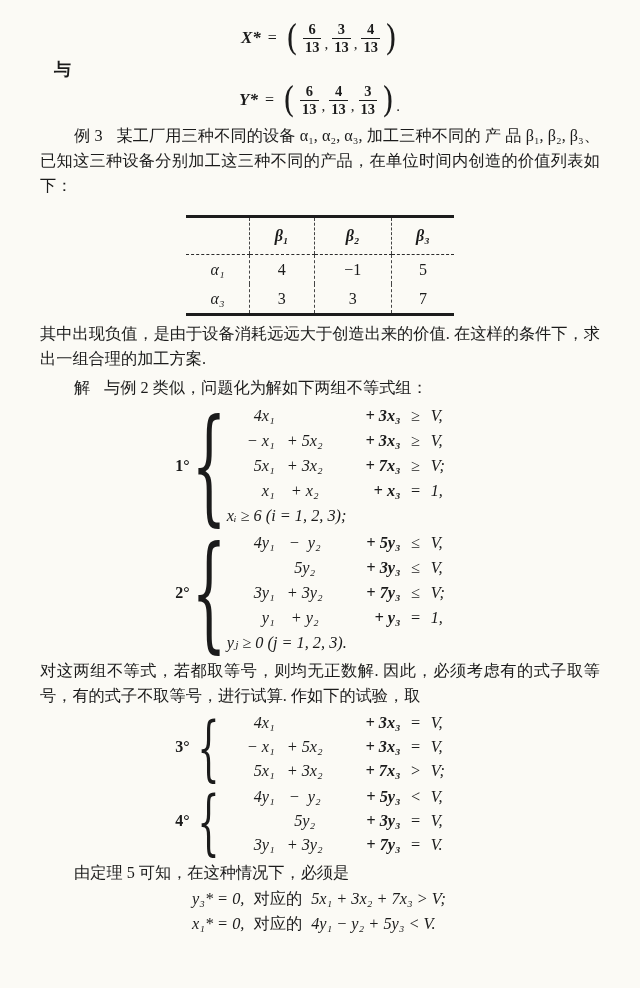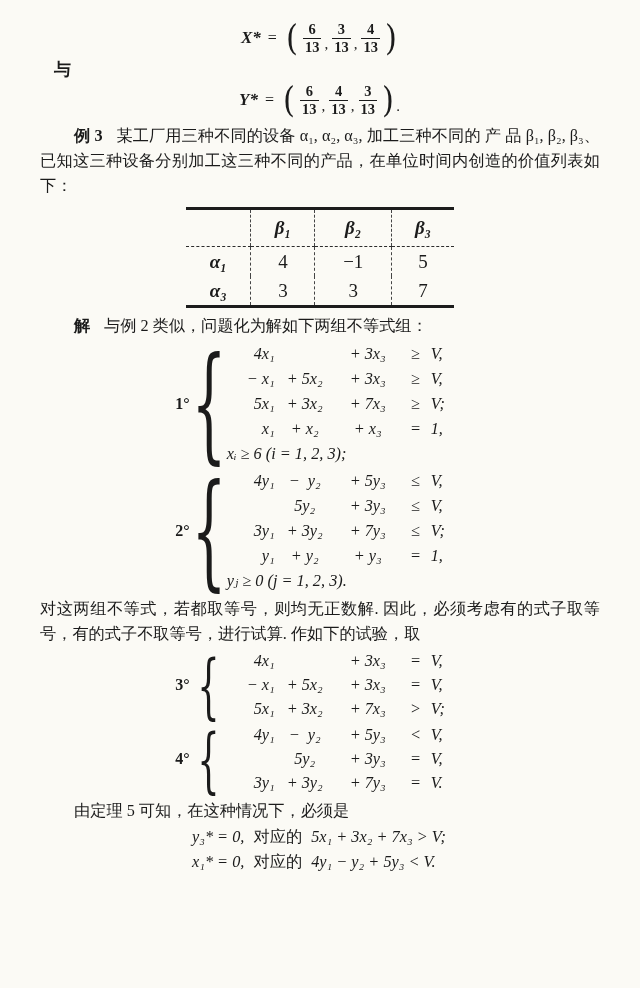--- a/index.html
+++ b/index.html
@@ -19,46 +19,46 @@
   .frac { display:inline-flex; flex-direction:column; align-items:center;
           font-size:14.5px; line-height:1.12; margin:0 3px; font-weight:600; font-style:normal; }
   .frac .den { border-top:1.4px solid #1b1b1b; padding:0 2px; }
   .frac .num { padding:0 2px; }
   .fcomma,.ftail { align-self:flex-end; margin:0 1px 5px 0; font-size:15px; }
 
   .conj { font-weight:bold; font-size:17px; height:22px; margin-left:14px; }
 
   .para { margin:4px 0 0 0; font-size:16.2px; line-height:25px; text-align:justify; }
   .indent { text-indent:2.1em; }
-  .lead { font-weight:bold; margin-right:.85em; }
+  .lead { font-weight:normal; margin-right:.85em; }
   .boldpart { font-weight:normal; }
 
   
-  .vtable { border-collapse:collapse; margin:8px auto 6px auto; width:268px;
-            border-top:3px solid #1c1c1c; border-bottom:3px solid #1c1c1c; font-size:19px; }
+  .vtable { border-collapse:collapse; margin:16px auto 6px auto; width:268px;
+            border-top:3px solid #1c1c1c; border-bottom:3px solid #1c1c1c; font-size:16px; }
   .vtable th { height:34px; border-bottom:1.4px dashed #2c2c2c; font-weight:bold; font-style:italic; }
   .vtable td { height:27px; text-align:center; }
   .vtable th { text-align:center; }
   .vtable th + th, .vtable td + td { border-left:1px dashed #444; }
-  .vtable td.rowhead { font-style:italic; font-weight:bold; }
+  .vtable td.rowhead { font-style:italic; font-weight:normal; }
 
   
   .eq-group { display:flex; align-items:center; justify-content:center; margin:2px 0; }
   .eq-label { font-weight:bold; font-size:16px; margin-right:9px; }
   .brace-wrap { width:20px; display:flex; align-items:center; justify-content:center; margin-right:6px; }
   .brace { display:inline-block; line-height:1; font-family:"DejaVu Serif",serif; color:#1b1b1b; }
   .big .brace   { font-size:110px; transform:scale(.5,1.14); }
   .small .brace { font-size:64px;  transform:scale(.55,1.12); }
   .eq-lines { display:flex; flex-direction:column; }
   .eq-line { display:flex; height:25px; line-height:25px; font-size:16.3px; font-style:italic; }
   .small .eq-line { height:24px; line-height:24px; }
   .eq-line span { display:inline-block; white-space:pre; }
   .t1 { width:50px; text-align:right;font-style:italic; }
   .t2 { width:60px; text-align:center; }
-  .t3 { width:66px; text-align:center; }
+  .t3 { width:66px; text-align:right;font-weight:bold; }
   .t4 { width:30px; text-align:center; font-style:normal; }
   .t5 { width:34px; text-align:left; }
   .eq-line.full { display:block; padding-left:2px; }
 
   .cond { font-size:16.3px; line-height:25px; padding-left:152px; }
   .cond .math { font-style:italic; }
   .cond .mid  { margin:0 9px; }
 
   .footer { position:absolute; left:70px; top:992px; font-weight:bold;
             font-size:15px; letter-spacing:2px; }
@@ -133,20 +133,21 @@
         </tr>
         <tr>
           <td class="rowhead">α₃</td>
           <td>3</td>
           <td>3</td>
           <td>7</td>
         </tr>
       </tbody>
     </table>
 
+  <p class="para">其中出现负值，是由于设备消耗远远大于创造出来的价值. 在这样的条件下，求出一组合理的加工方案.</p>
 
   <p class="para indent"><span class="lead">解</span><span>与例 2 类似，问题化为解如下两组不等式组：</span></p>
 
   <div class="eq-group big">
       <span class="eq-label">1°</span>
       <span class="brace-wrap">
         <span class="brace">{</span>
       </span>
       <div class="eq-lines">
         <div class="eq-line">

